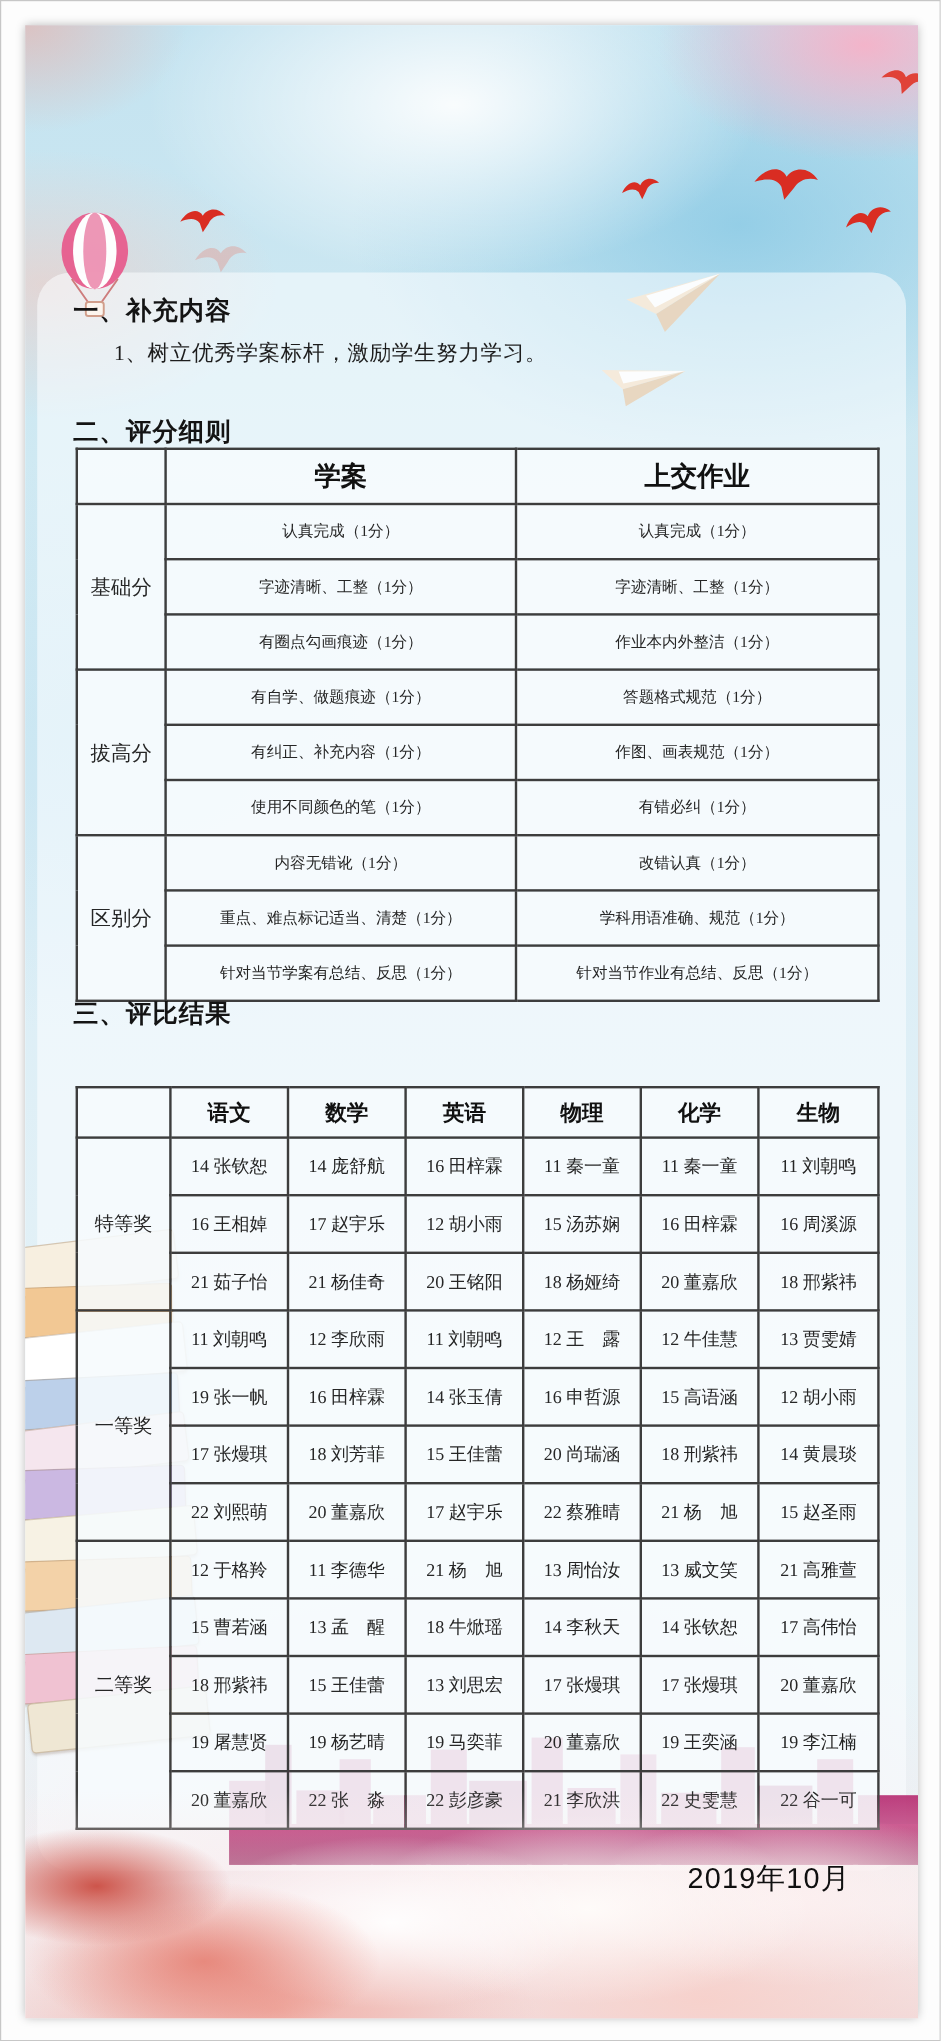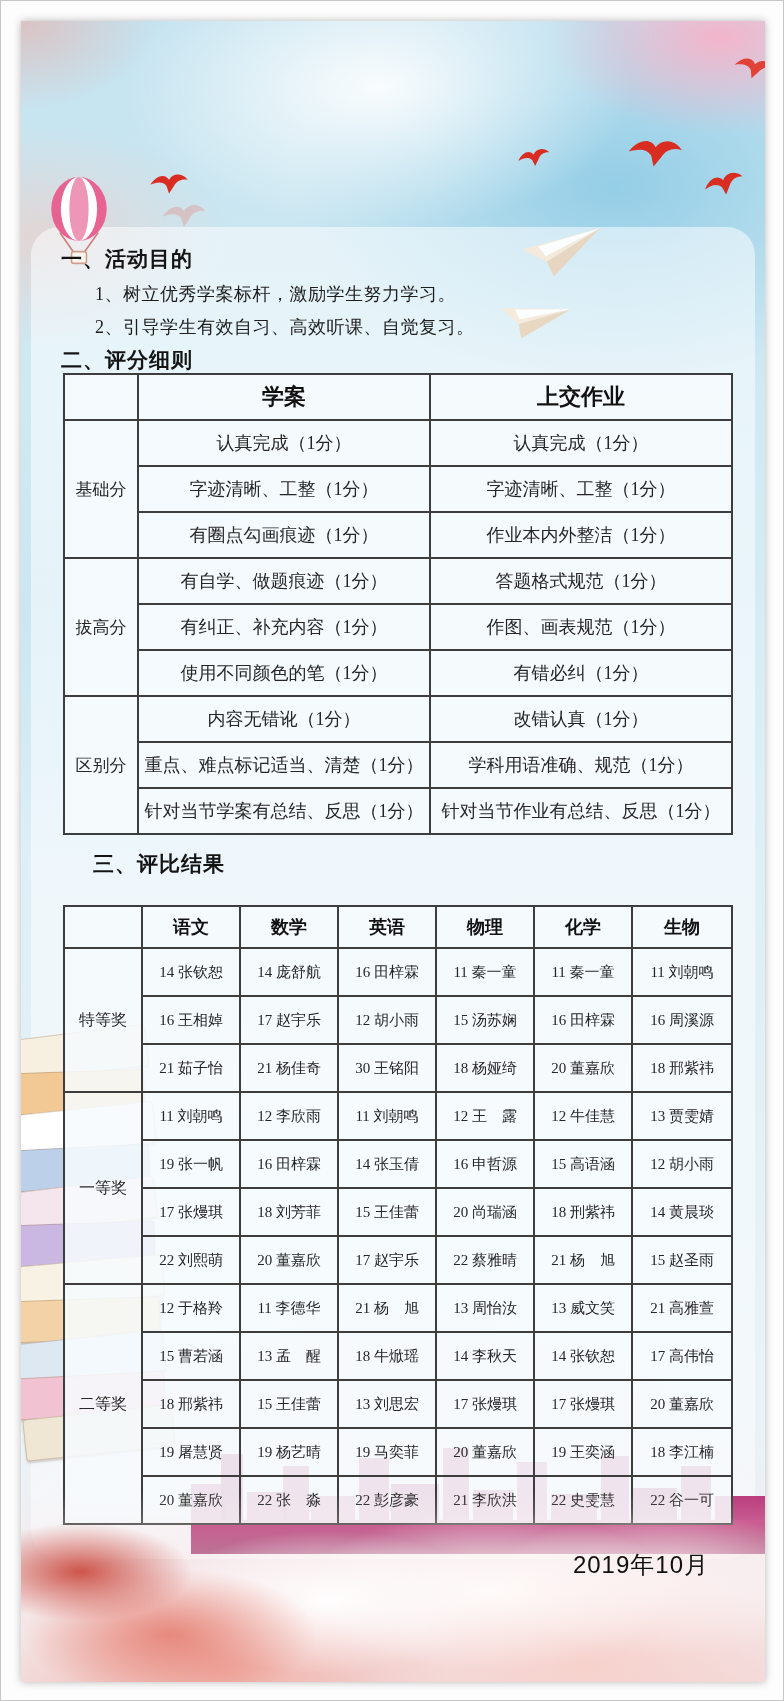--- a/index.html
+++ b/index.html
@@ -25,31 +25,31 @@
     background:rgba(252,254,255,.55);border-radius:28px;z-index:0;}
   .title-block{position:absolute;top:84px;left:0;width:100%;text-align:center;z-index:2;
     font-family:"Liberation Sans", sans-serif;font-weight:bold;font-size:37px;line-height:47px;letter-spacing:1px;
     background:linear-gradient(180deg,#f2563c 0%,#e02440 55%,#ce2152 100%);
     -webkit-background-clip:text;background-clip:text;color:transparent;
     filter:drop-shadow(1px 2px 0 rgba(255,255,255,.85));}
   .sec-heading{position:absolute;left:40px;z-index:2;font-family:"Liberation Sans", sans-serif;
     font-weight:bold;font-size:21px;color:#141414;letter-spacing:1px;}
   #heading-purpose{top:224px;}
   #heading-rubric{top:325px;}
-  #heading-results{top:829px;margin-left:32px;}
+  #heading-results{top:810px;}
   .purpose-item{position:absolute;left:74px;z-index:2;font-size:18px;color:#1d1d1d;letter-spacing:.5px;text-align:center;}
   #purpose-item-1{top:261px;}
   #purpose-item-2{top:294px;}
 
   table{position:absolute;border-collapse:collapse;table-layout:fixed;z-index:2;}
   td,th{border:2px solid #3d3d3d;text-align:center;vertical-align:middle;
     color:#262626;background:rgba(246,251,253,.88);padding:0 3px;overflow:hidden;}
   #rubric-table{left:42px;top:352px;width:668px;}
   #rubric-table thead th{height:44px;font-size:22px;font-weight:bold;color:#111;}
-  #rubric-table tbody td{height:44px;font-size:18px;}
+  #rubric-table tbody td{height:44px;font-size:13px;}
   #rubric-table .glabel{font-size:17px;}
   #results-table{left:42px;top:884px;width:668px;}
   #results-table thead th{height:40px;font-size:18px;font-weight:bold;color:#111;}
   #results-table tbody td{height:46px;font-size:15px;}
   #results-table .glabel{font-size:16px;}
 
   .date{position:absolute;top:1528px;right:56px;z-index:5;font-family:"Liberation Sans", sans-serif;
     font-size:24px;color:#101010;letter-spacing:1px;}
 
   .balloon{position:absolute;left:26px;top:156px;width:64px;height:100px;z-index:2;opacity:.95;}
@@ -202,23 +202,22 @@
         <i></i>
         <i></i>
         <i></i>
         <i></i>
         <i></i>
     </div>
 
     <div class="clouds"></div>
 
 
-    <div class="sec-heading" id="heading-purpose">一、活动目的</div>
+    <div class="sec-heading" id="heading-purpose">一、补充内容</div>
     <div class="purpose-item" id="purpose-item-1">1、树立优秀学案标杆，激励学生努力学习。</div>
-    <div class="purpose-item" id="purpose-item-2">2、引导学生有效自习、高效听课、自觉复习。</div>
 
     <div class="sec-heading" id="heading-rubric">二、评分细则</div>
     <table id="rubric-table">
       <colgroup>
           <col style="width:74px">
           <col style="width:292px">
           <col style="width:302px">
         </colgroup>
     <thead>
           <tr>
@@ -306,21 +305,21 @@
             <td>16 王相婥</td>
             <td>17 赵宇乐</td>
             <td>12 胡小雨</td>
             <td>15 汤苏娴</td>
             <td>16 田梓霖</td>
             <td>16 周溪源</td>
           </tr>
           <tr>
             <td>21 茹子怡</td>
             <td>21 杨佳奇</td>
-            <td>30 王铭阳</td>
+            <td>20 王铭阳</td>
             <td>18 杨娅绮</td>
             <td>20 董嘉欣</td>
             <td>18 邢紫祎</td>
           </tr>
           <tr>
             <td rowspan="4" class="glabel">一等奖</td>
             <td>11 刘朝鸣</td>
             <td>12 李欣雨</td>
             <td>11 刘朝鸣</td>
             <td>12 王　露</td>
@@ -375,21 +374,21 @@
             <td>17 张熳琪</td>
             <td>17 张熳琪</td>
             <td>20 董嘉欣</td>
           </tr>
           <tr>
             <td>19 屠慧贤</td>
             <td>19 杨艺晴</td>
             <td>19 马奕菲</td>
             <td>20 董嘉欣</td>
             <td>19 王奕涵</td>
-            <td>18 李江楠</td>
+            <td>19 李江楠</td>
           </tr>
           <tr>
             <td>20 董嘉欣</td>
             <td>22 张　淼</td>
             <td>22 彭彦豪</td>
             <td>21 李欣洪</td>
             <td>22 史雯慧</td>
             <td>22 谷一可</td>
           </tr>
         </tbody>

